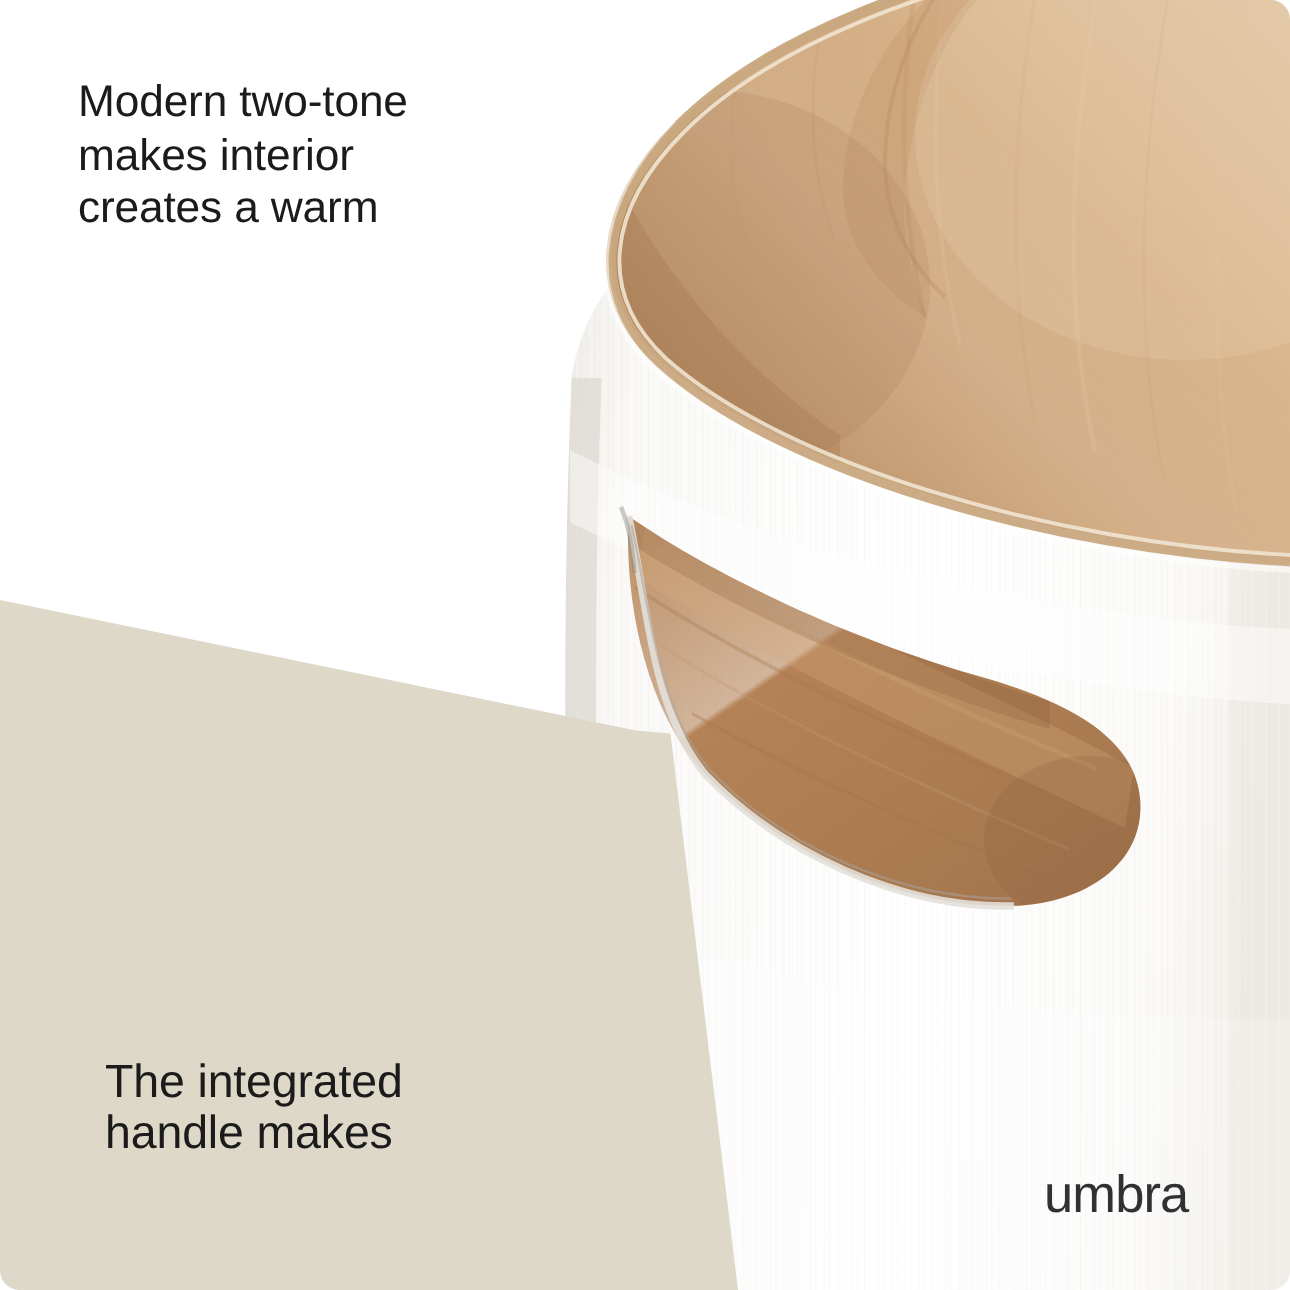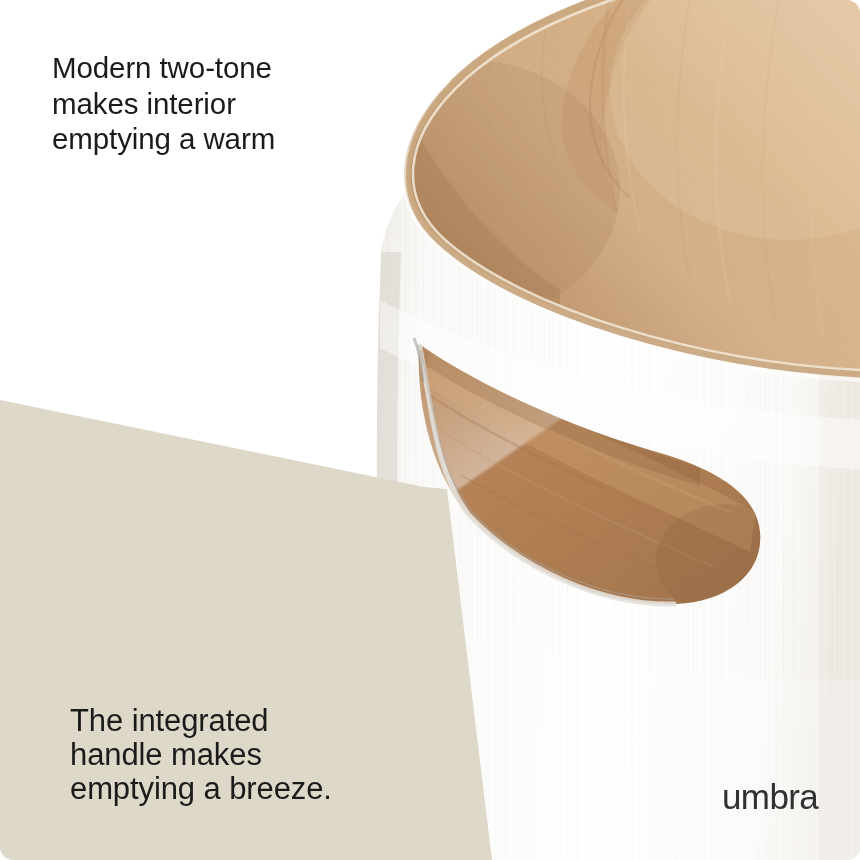--- a/index.html
+++ b/index.html
@@ -17,21 +17,21 @@
   .beige-svg{position:absolute;top:0;left:0;width:860px;height:860px;display:block;}
 
   
   .copy{position:absolute;color:#1b1b1b;letter-spacing:-0.1px;}
   .copy p{margin:0;}
 
   #copy-top{left:52px;top:50px;font-size:29.5px;line-height:35.5px;}
   #copy-bottom{left:70px;top:704px;font-size:31px;line-height:34px;}
 
   
-  #brand{position:absolute;left:722px;top:779px;
+  #brand{position:absolute;left:696px;top:779px;
          font-size:35px;line-height:35px;color:#2f3133;
          letter-spacing:-0.6px;font-weight:400;}
 </style>
 </head>
 <body>
 
 <div id="stage">
 
   <div class="photo">
     <svg class="photo-svg" viewBox="0 0 860 860" preserveAspectRatio="none">
@@ -194,24 +194,23 @@
     </svg>
   </div>
 
   <svg class="beige-svg" viewBox="0 0 860 860" preserveAspectRatio="none">
     <path d="M 0 400 L 424 487 L 447 489 L 492 860 L 0 860 Z" fill="#ded8c9"></path>
   </svg>
 
   <div class="copy" id="copy-top">
     <p>Modern two-tone</p>
     <p>makes interior</p>
-    <p>emptying a warm</p>
+    <p>creates a warm</p>
   </div>
 
   <div class="copy" id="copy-bottom">
     <p>The integrated</p>
     <p>handle makes</p>
-    <p>emptying a breeze.</p>
   </div>
 
   <div id="brand">umbra</div>
 
 </div>
 
 </body></html>

